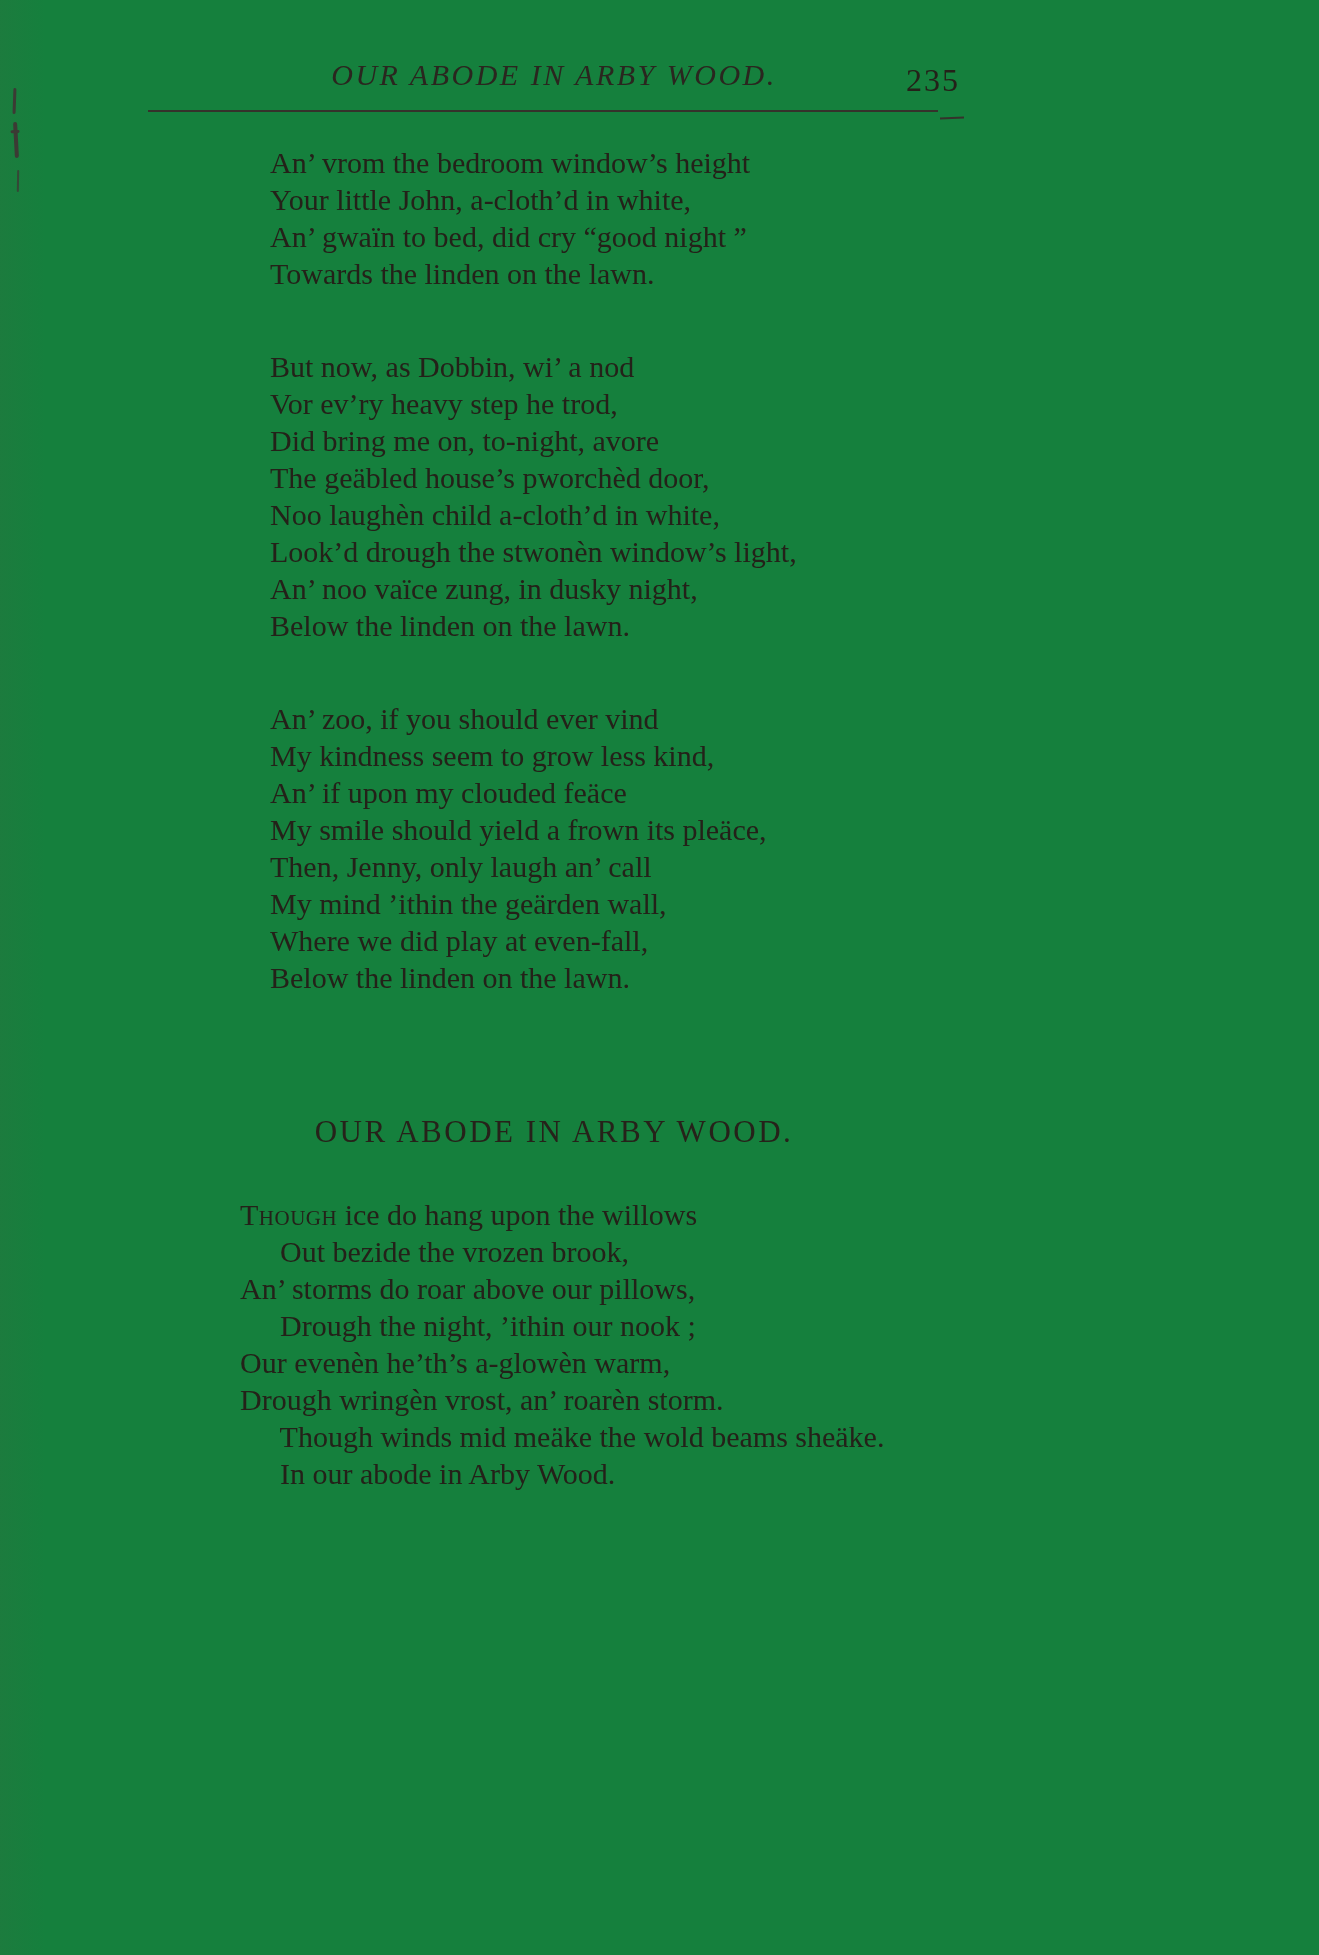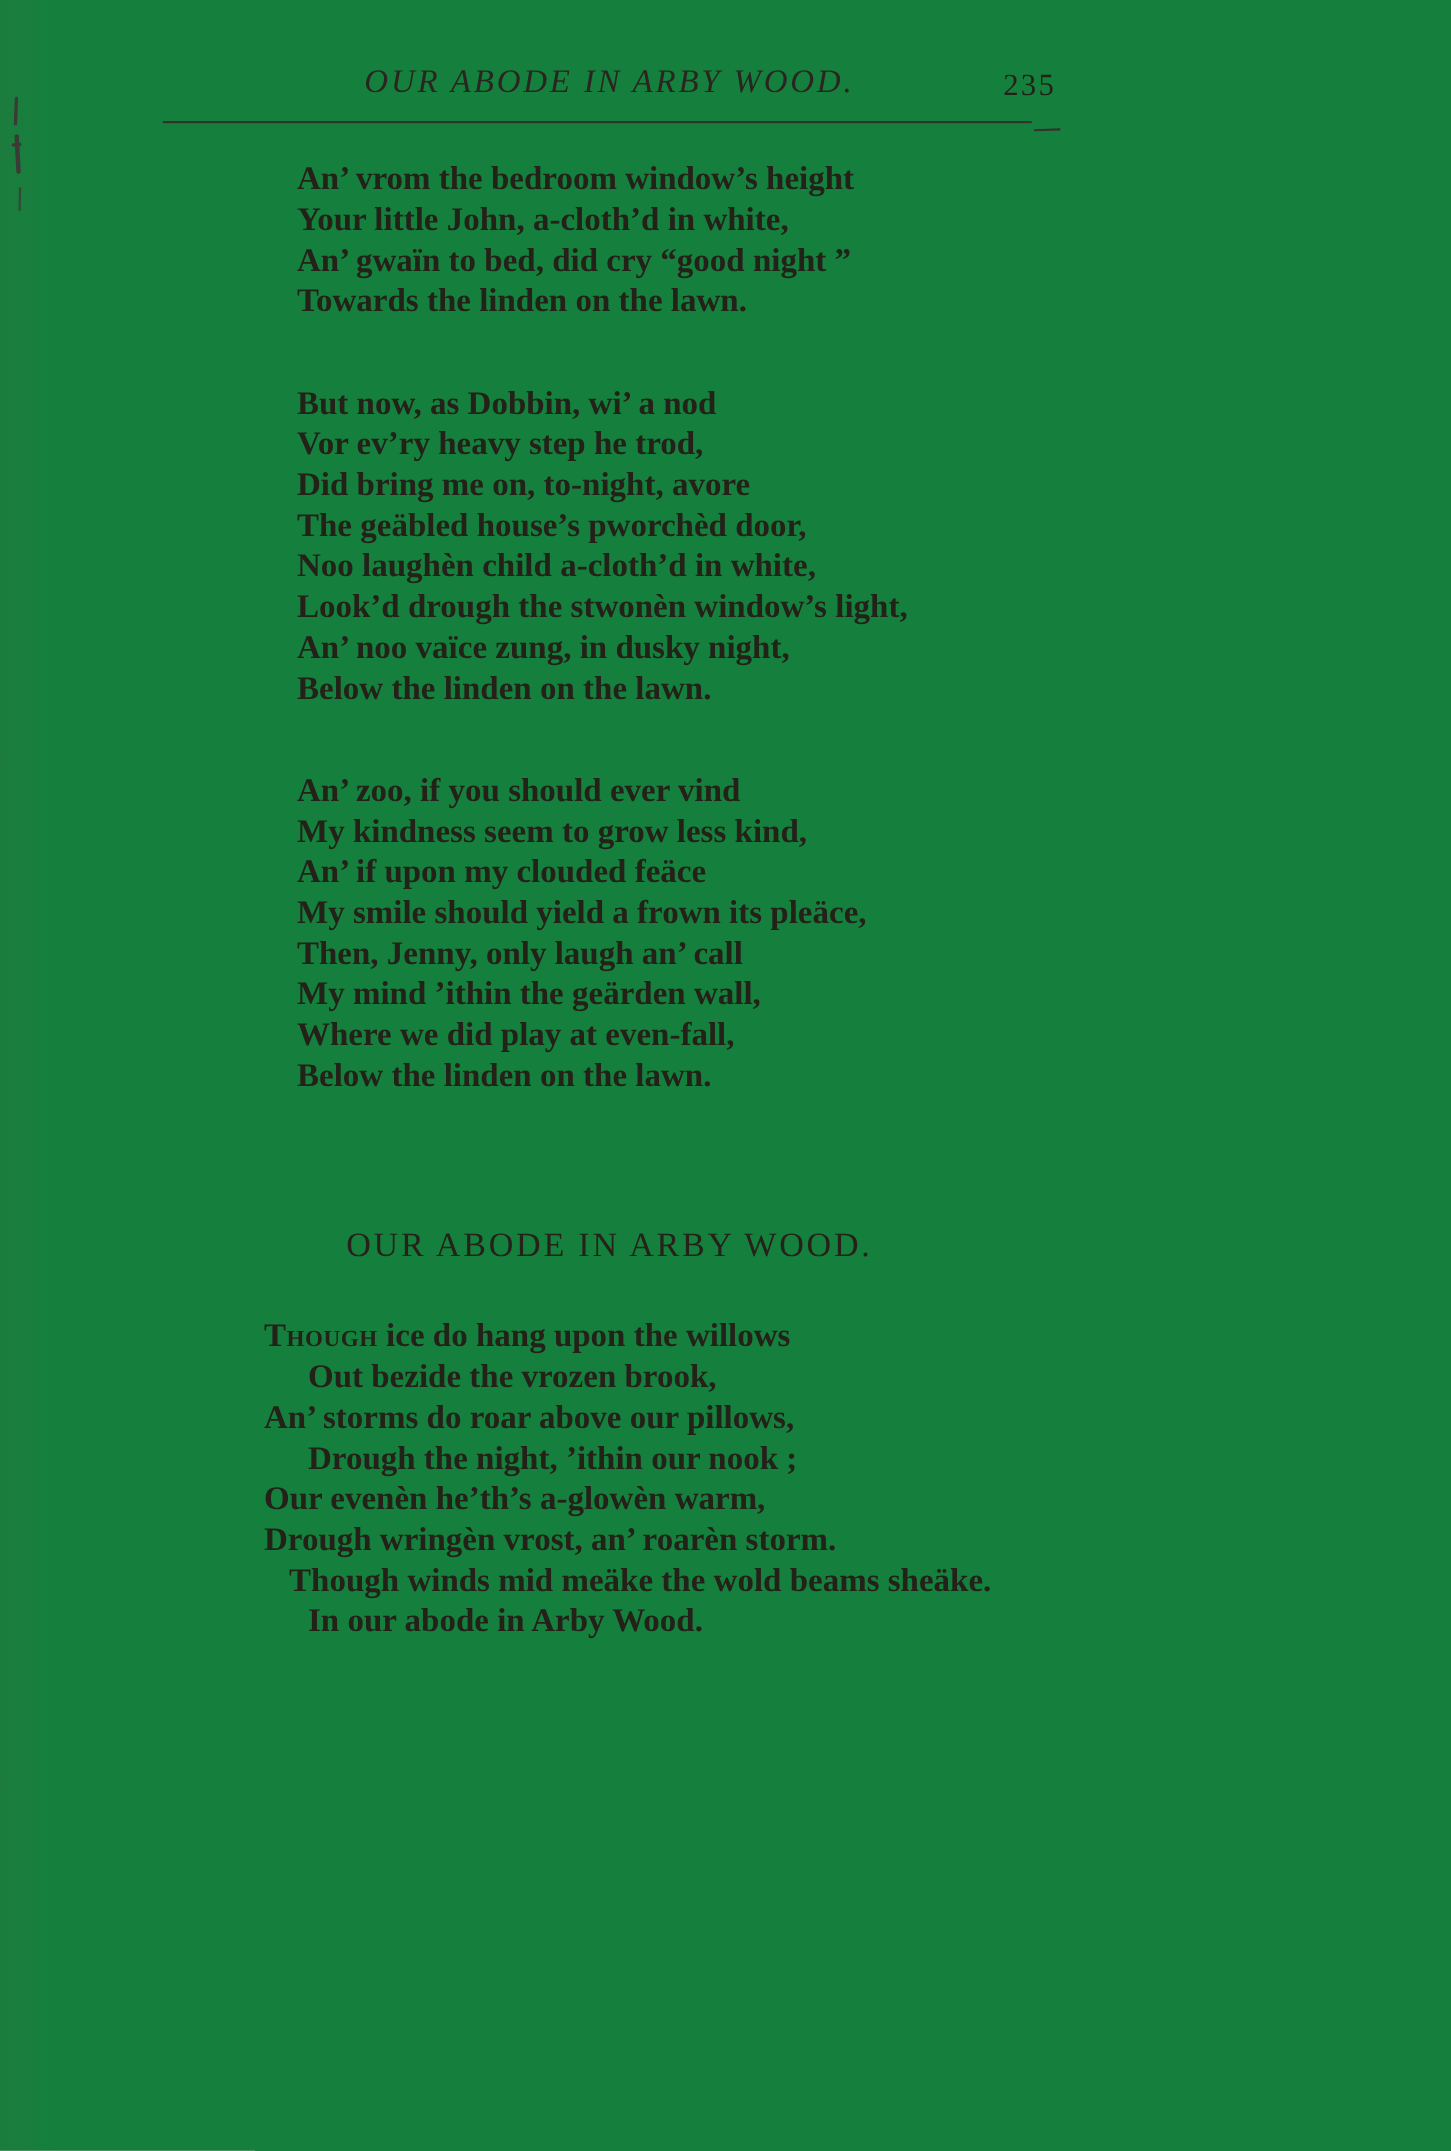--- a/index.html
+++ b/index.html
@@ -39,21 +39,21 @@
     text-align: center;
     font-style: italic;
     font-size: 30px;
     letter-spacing: 2.5px;
     color: #2a261f;
   }
   .page-number {
     position: absolute;
     right: 0px;
     top: 4px;
-    font-size: 28px;
+    font-size: 32px;
     letter-spacing: 2px;
   }
   
   .rule {
     position: relative;
     margin-top: 10px;
     height: 2px;
     width: 790px;
     background: #35322b;
   }
@@ -61,21 +61,21 @@
     content: "";
     position: absolute;
     right: -26px;
     bottom: -7px;
     width: 24px;
     height: 2px;
     background: #35322b;
     transform: rotate(-2deg);
   }
   
-  .poem { font-size: 30px; line-height: 37px; font-weight: bold; }
+  .poem { font-size: 30px; line-height: 37px; }
   .line { margin: 0; white-space: nowrap; }
   .poem-1 { margin-top: 32px; }
   .poem-1 .line { margin-left: 122px; }
   .stanza + .stanza { margin-top: 56px; }
   .poem-2-title {
     margin: 118px 0 0 0;
     text-align: center;
     font-size: 31px;
     font-weight: normal;
     letter-spacing: 2.5px;

